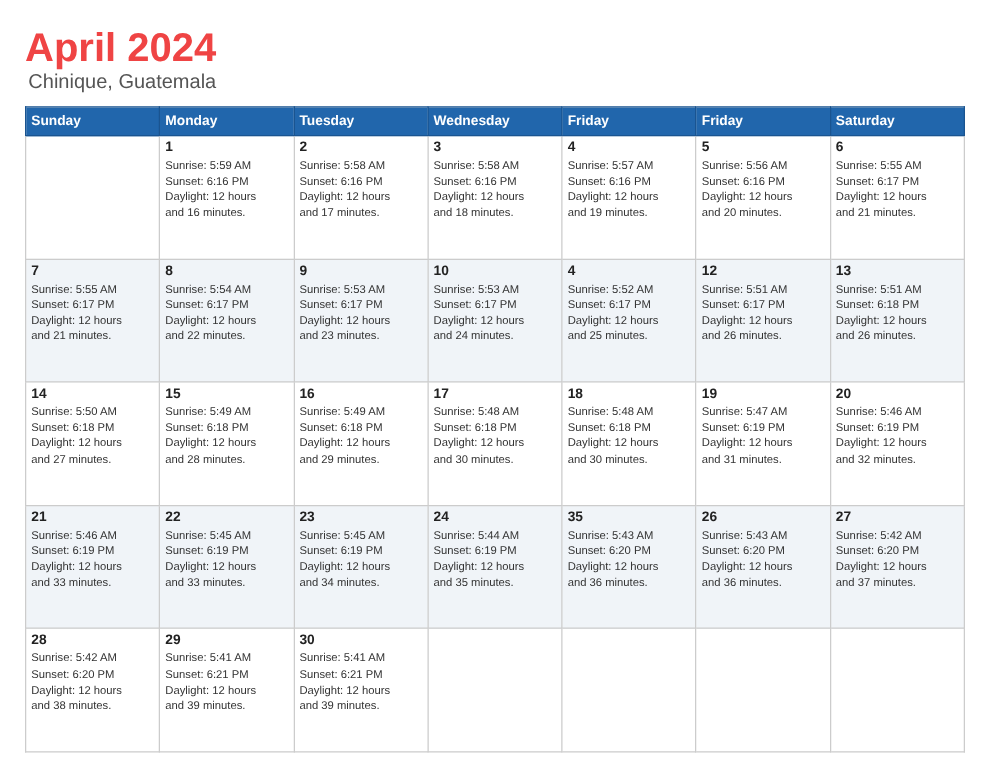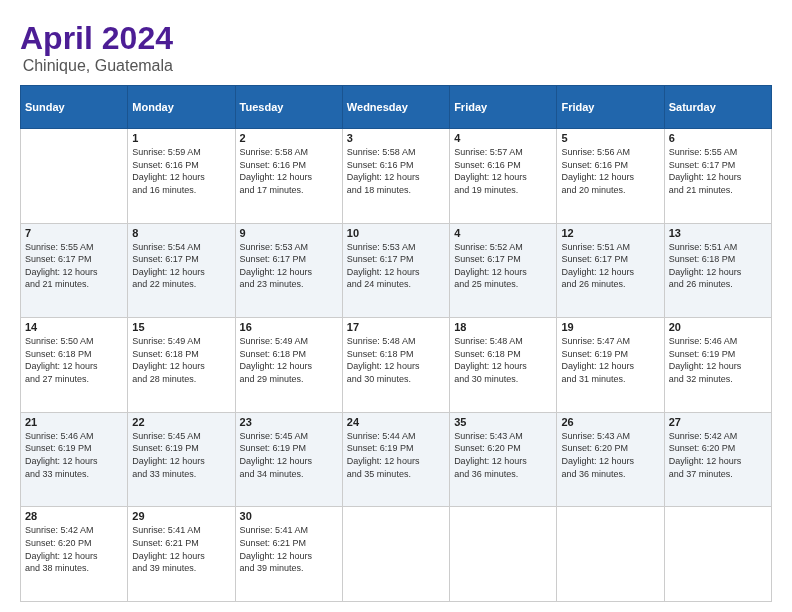--- a/index.html
+++ b/index.html
@@ -39,36 +39,36 @@
       width: 30px;
       height: 30px;
       margin-right: 4px;
     }
     .title-block {
       text-align: right;
     }
     .month-title {
       font-size: 32px;
       font-weight: bold;
-      color: #4c1d95;
+      color: #ef4444;
     }
     .subtitle {
       font-size: 16px;
       color: #555;
     }
     .calendar-table {
       width: 100%;
       border-collapse: collapse;
       flex: 1;
       font-size: 10px;
     }
     .calendar-table thead tr th {
       background-color: #2166ac;
       color: #fff;
-      padding: 15px 4px;
+      padding: 5px 4px;
       text-align: left;
       font-size: 11px;
       border: 1px solid #1a5490;
     }
     .calendar-table tbody tr td {
       border: 1px solid #ccc;
       vertical-align: top;
       padding: 3px 4px;
       width: calc(100% / 7);
       height: 80px;

